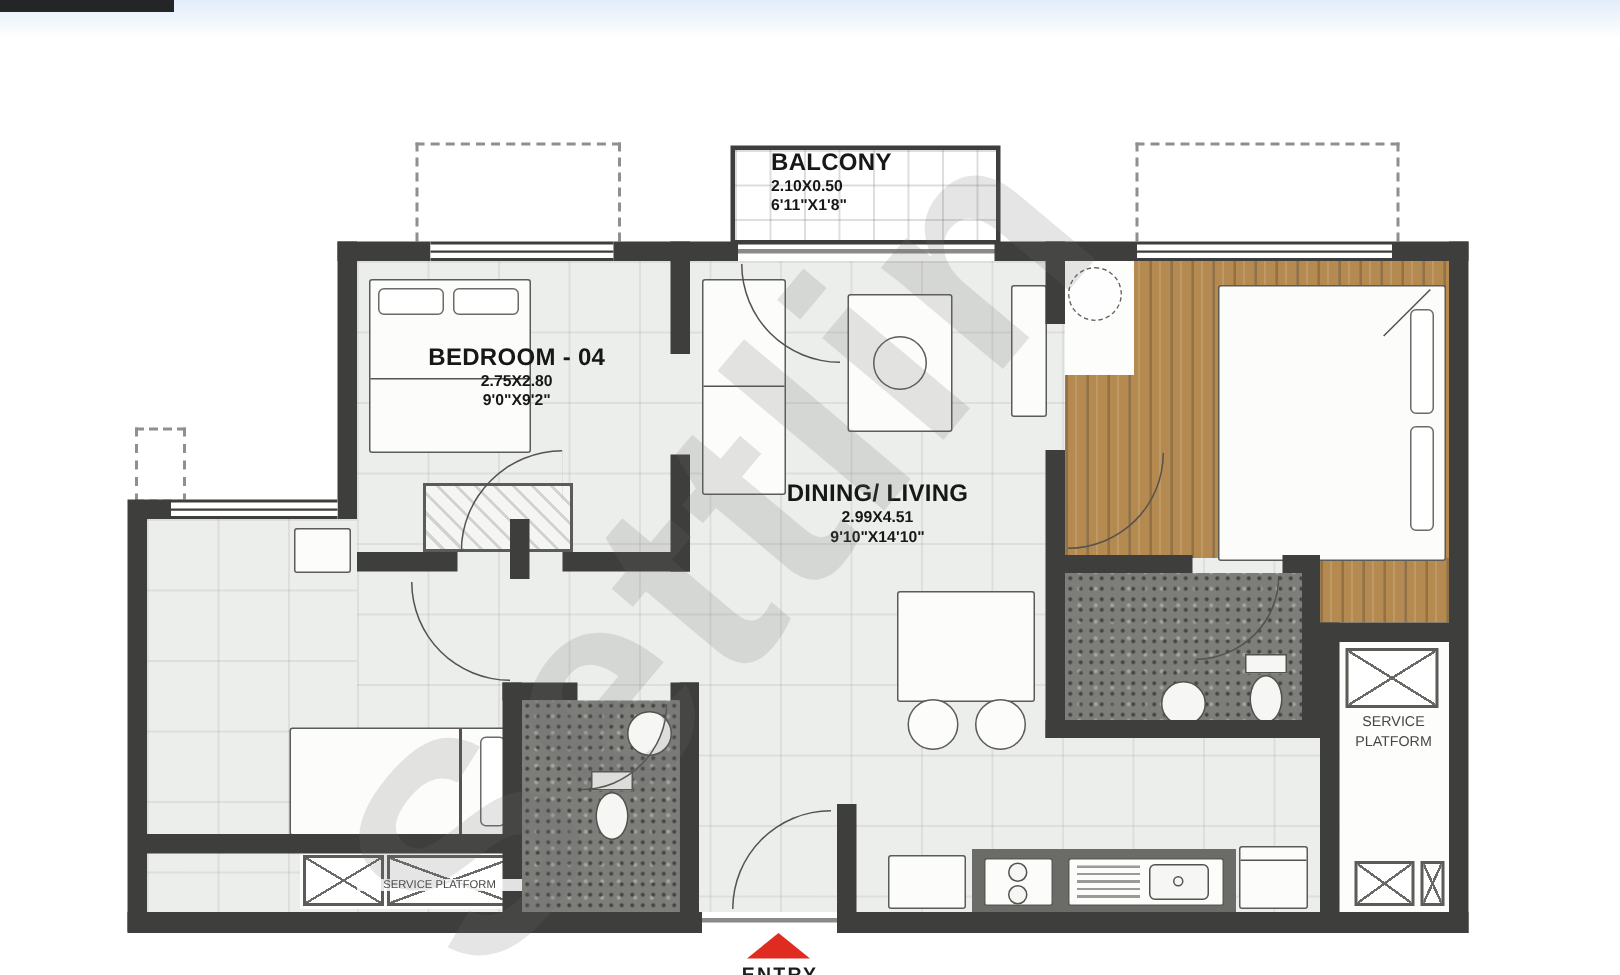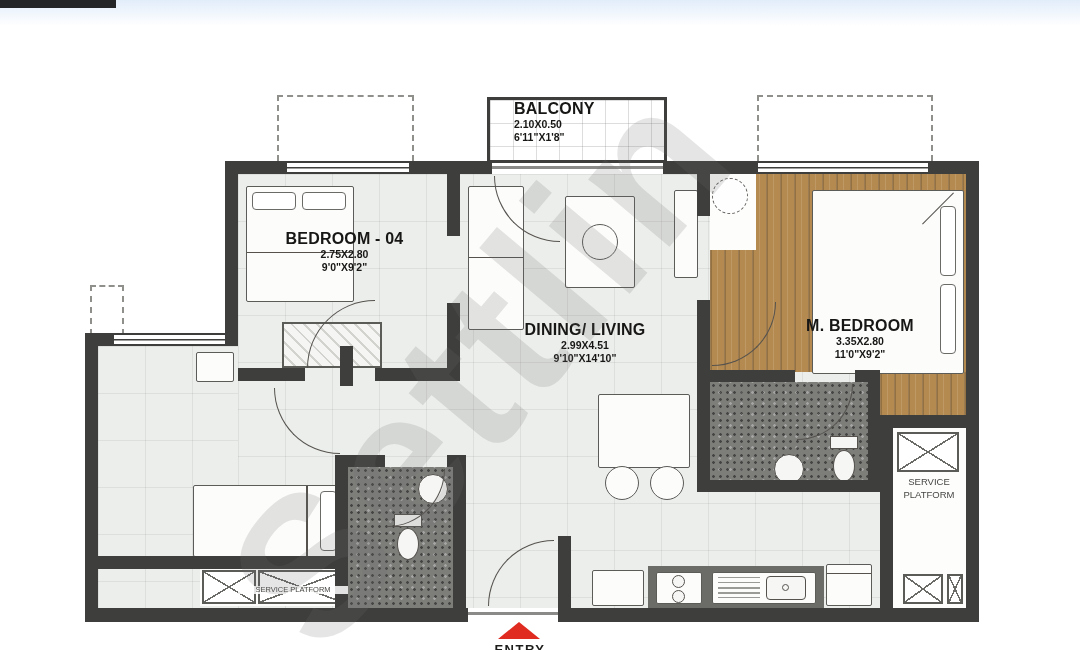--- a/index.html
+++ b/index.html
@@ -203,25 +203,20 @@
   <div class="rlabel" style="left:252px;top:229px;width:185px">
     <span class="nm">BEDROOM - 04</span>
     <span class="dm">2.75X2.80</span>
     <span class="dm">9'0"X9'2"</span>
   </div>
   <div class="rlabel" style="left:495px;top:320px;width:180px">
     <span class="nm">DINING/ LIVING</span>
     <span class="dm">2.99X4.51</span>
     <span class="dm">9'10"X14'10"</span>
   </div>
-  <div class="rlabel" style="left:770px;top:316px;width:180px">
-    <span class="nm">M. BEDROOM</span>
-    <span class="dm">3.35X2.80</span>
-    <span class="dm">11'0"X9'2"</span>
-  </div>
   <div class="svclabel" style="left:893px;top:476px;width:72px">SERVICE PLATFORM</div>
   <div class="svclabel tiny" style="left:238px;top:586px;width:110px">SERVICE PLATFORM</div>
 
   <div class="tri" style="left:498px;top:622px"></div>
   <div class="entrylabel" style="left:472px;top:642px;width:96px">ENTRY</div>
 
   <div class="watermark">Settlin</div>
 </div>
 
 </body></html>

